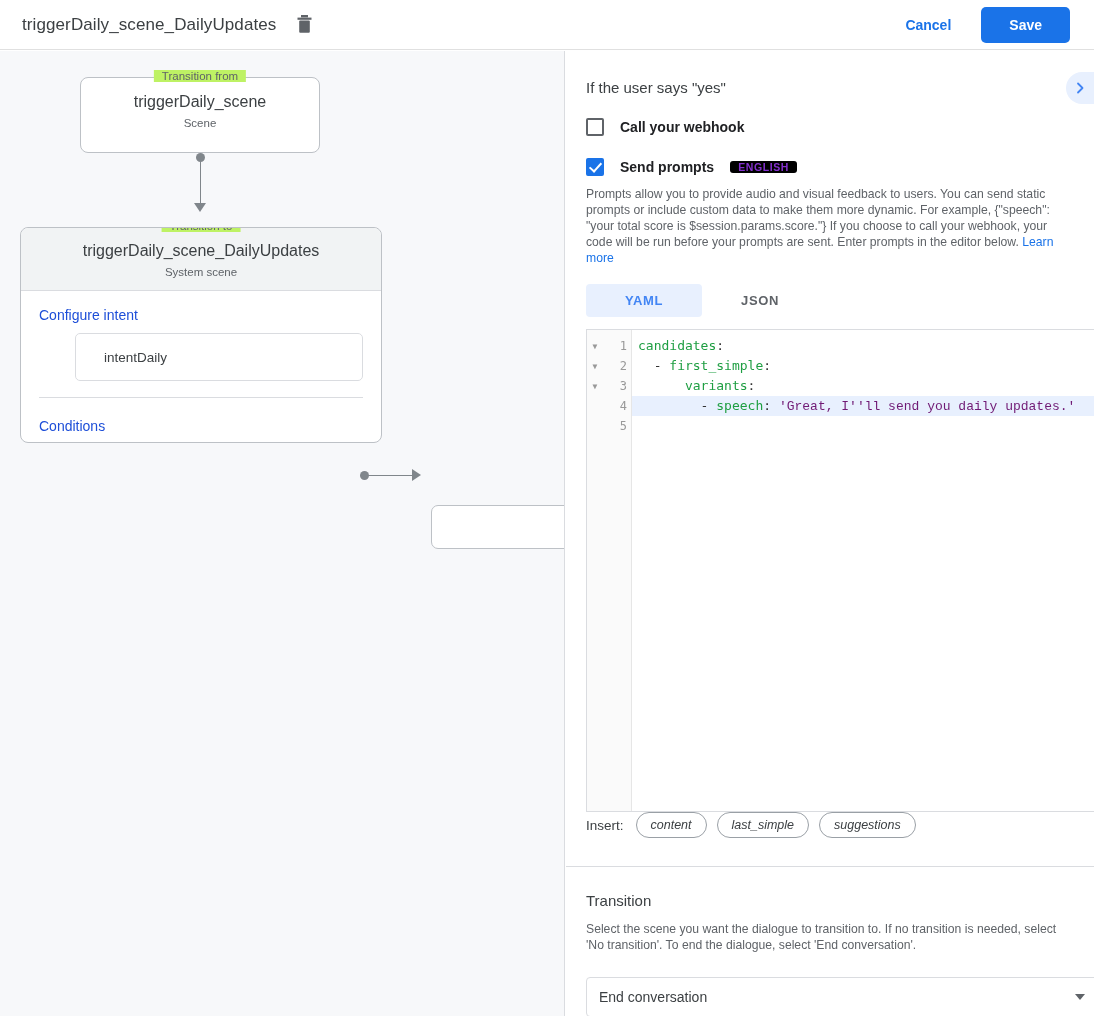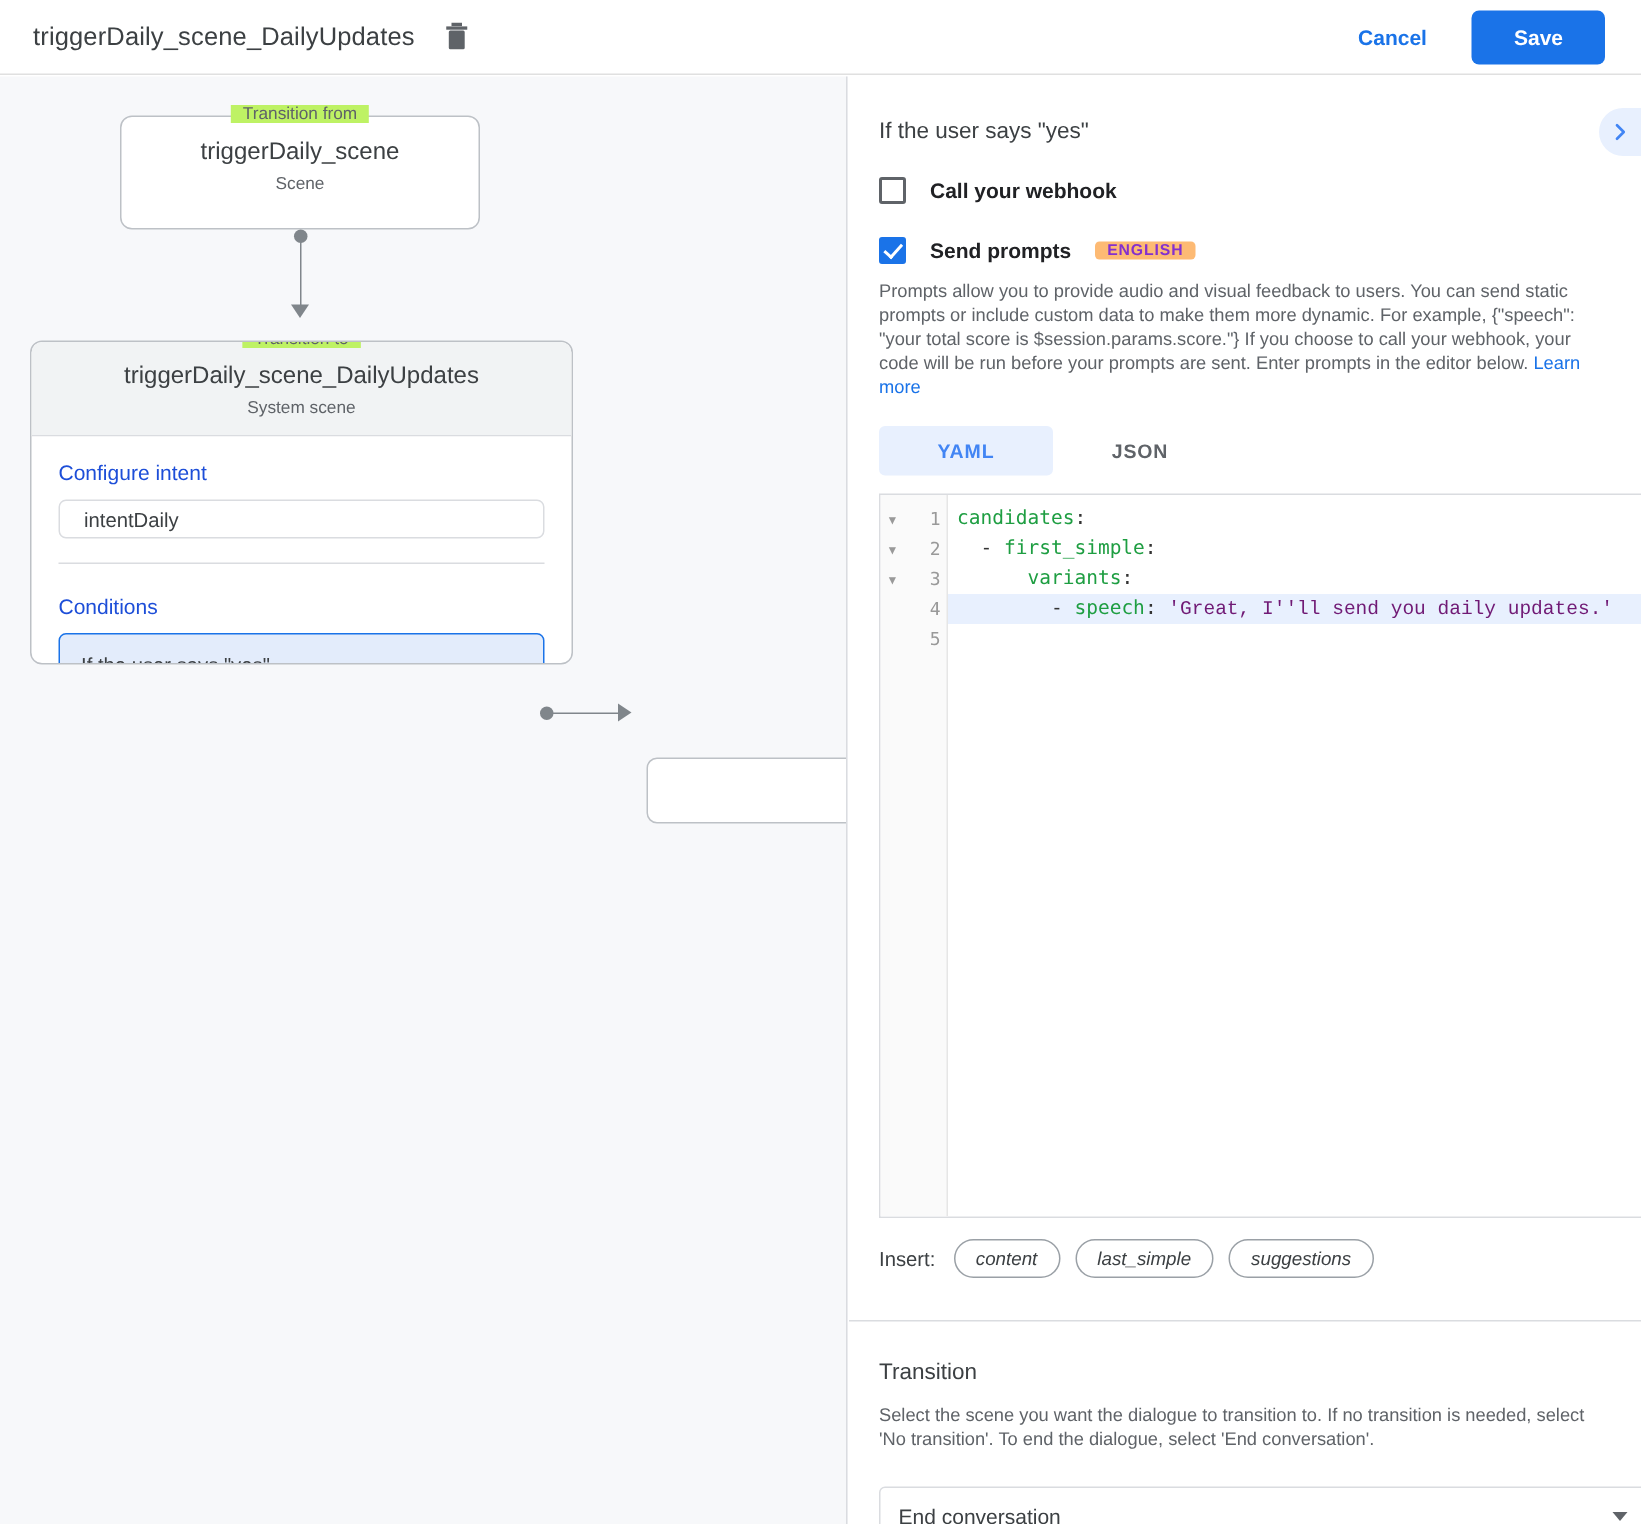--- a/index.html
+++ b/index.html
@@ -148,27 +148,28 @@
 
   .section { padding: 16px 18px 4px 18px; }
   .section-label {
     font-size: 14px;
     color: #1d4ed8;
     margin-bottom: 10px;
   }
   .field-box {
     border: 1px solid #dadce0;
     border-radius: 5px;
-    height: 26px;
-    display: flex; align-items: center;
-    padding-left: 16px;
+    height: 48px;
+    display: flex; align-items: center;
+    padding-left: 28px;
     font-size: 13.5px;
     color: #3c4043;
     background: #ffffff;
     cursor: pointer;
+    margin-left: 36px;
   }
   .divider-h {
     height: 1px; background: #dadce0;
     margin-top: 16px;
   }
   .cond-box {
     border: 1px solid #dadce0;
     border-radius: 5px;
     height: 42px;
     display: flex; align-items: center;
@@ -245,21 +246,21 @@
     transform: rotate(42deg);
   }
   .cb-label {
     margin-left: 16px;
     font-size: 14px;
     font-weight: bold;
     color: #202124;
   }
   .badge {
     margin-left: 16px;
-    background: #fdba74;
+    background: #000000;
     color: #8430ce;
     font-size: 10.5px;
     font-weight: bold;
     letter-spacing: 0.6px;
     padding: 0 8px;
     border-radius: 3px;
   }
   .helptext {
     margin-top: 10px;
     font-size: 12.2px;
@@ -330,21 +331,20 @@
     white-space: pre;
     padding-left: 6px;
     color: #333333;
   }
   .code-line.hl { background: #e8f0fe; }
   .k { color: #1e9e42; }
   .s { color: #701a75; font-family: Liberation Mono, monospace; }
   .p { color: #333333; }
 
   .insert-row {
-    margin-top: 14px;
     display: flex; align-items: center;
   }
   .insert-lbl { font-size: 13.5px; color: #3c4043; margin-right: 12px; }
   .chip {
     border: 1px solid #9aa0a6;
     border-radius: 14px;
     padding: 5px 14px;
     font-size: 12.5px;
     color: #3c4043;
     margin-right: 10px;

